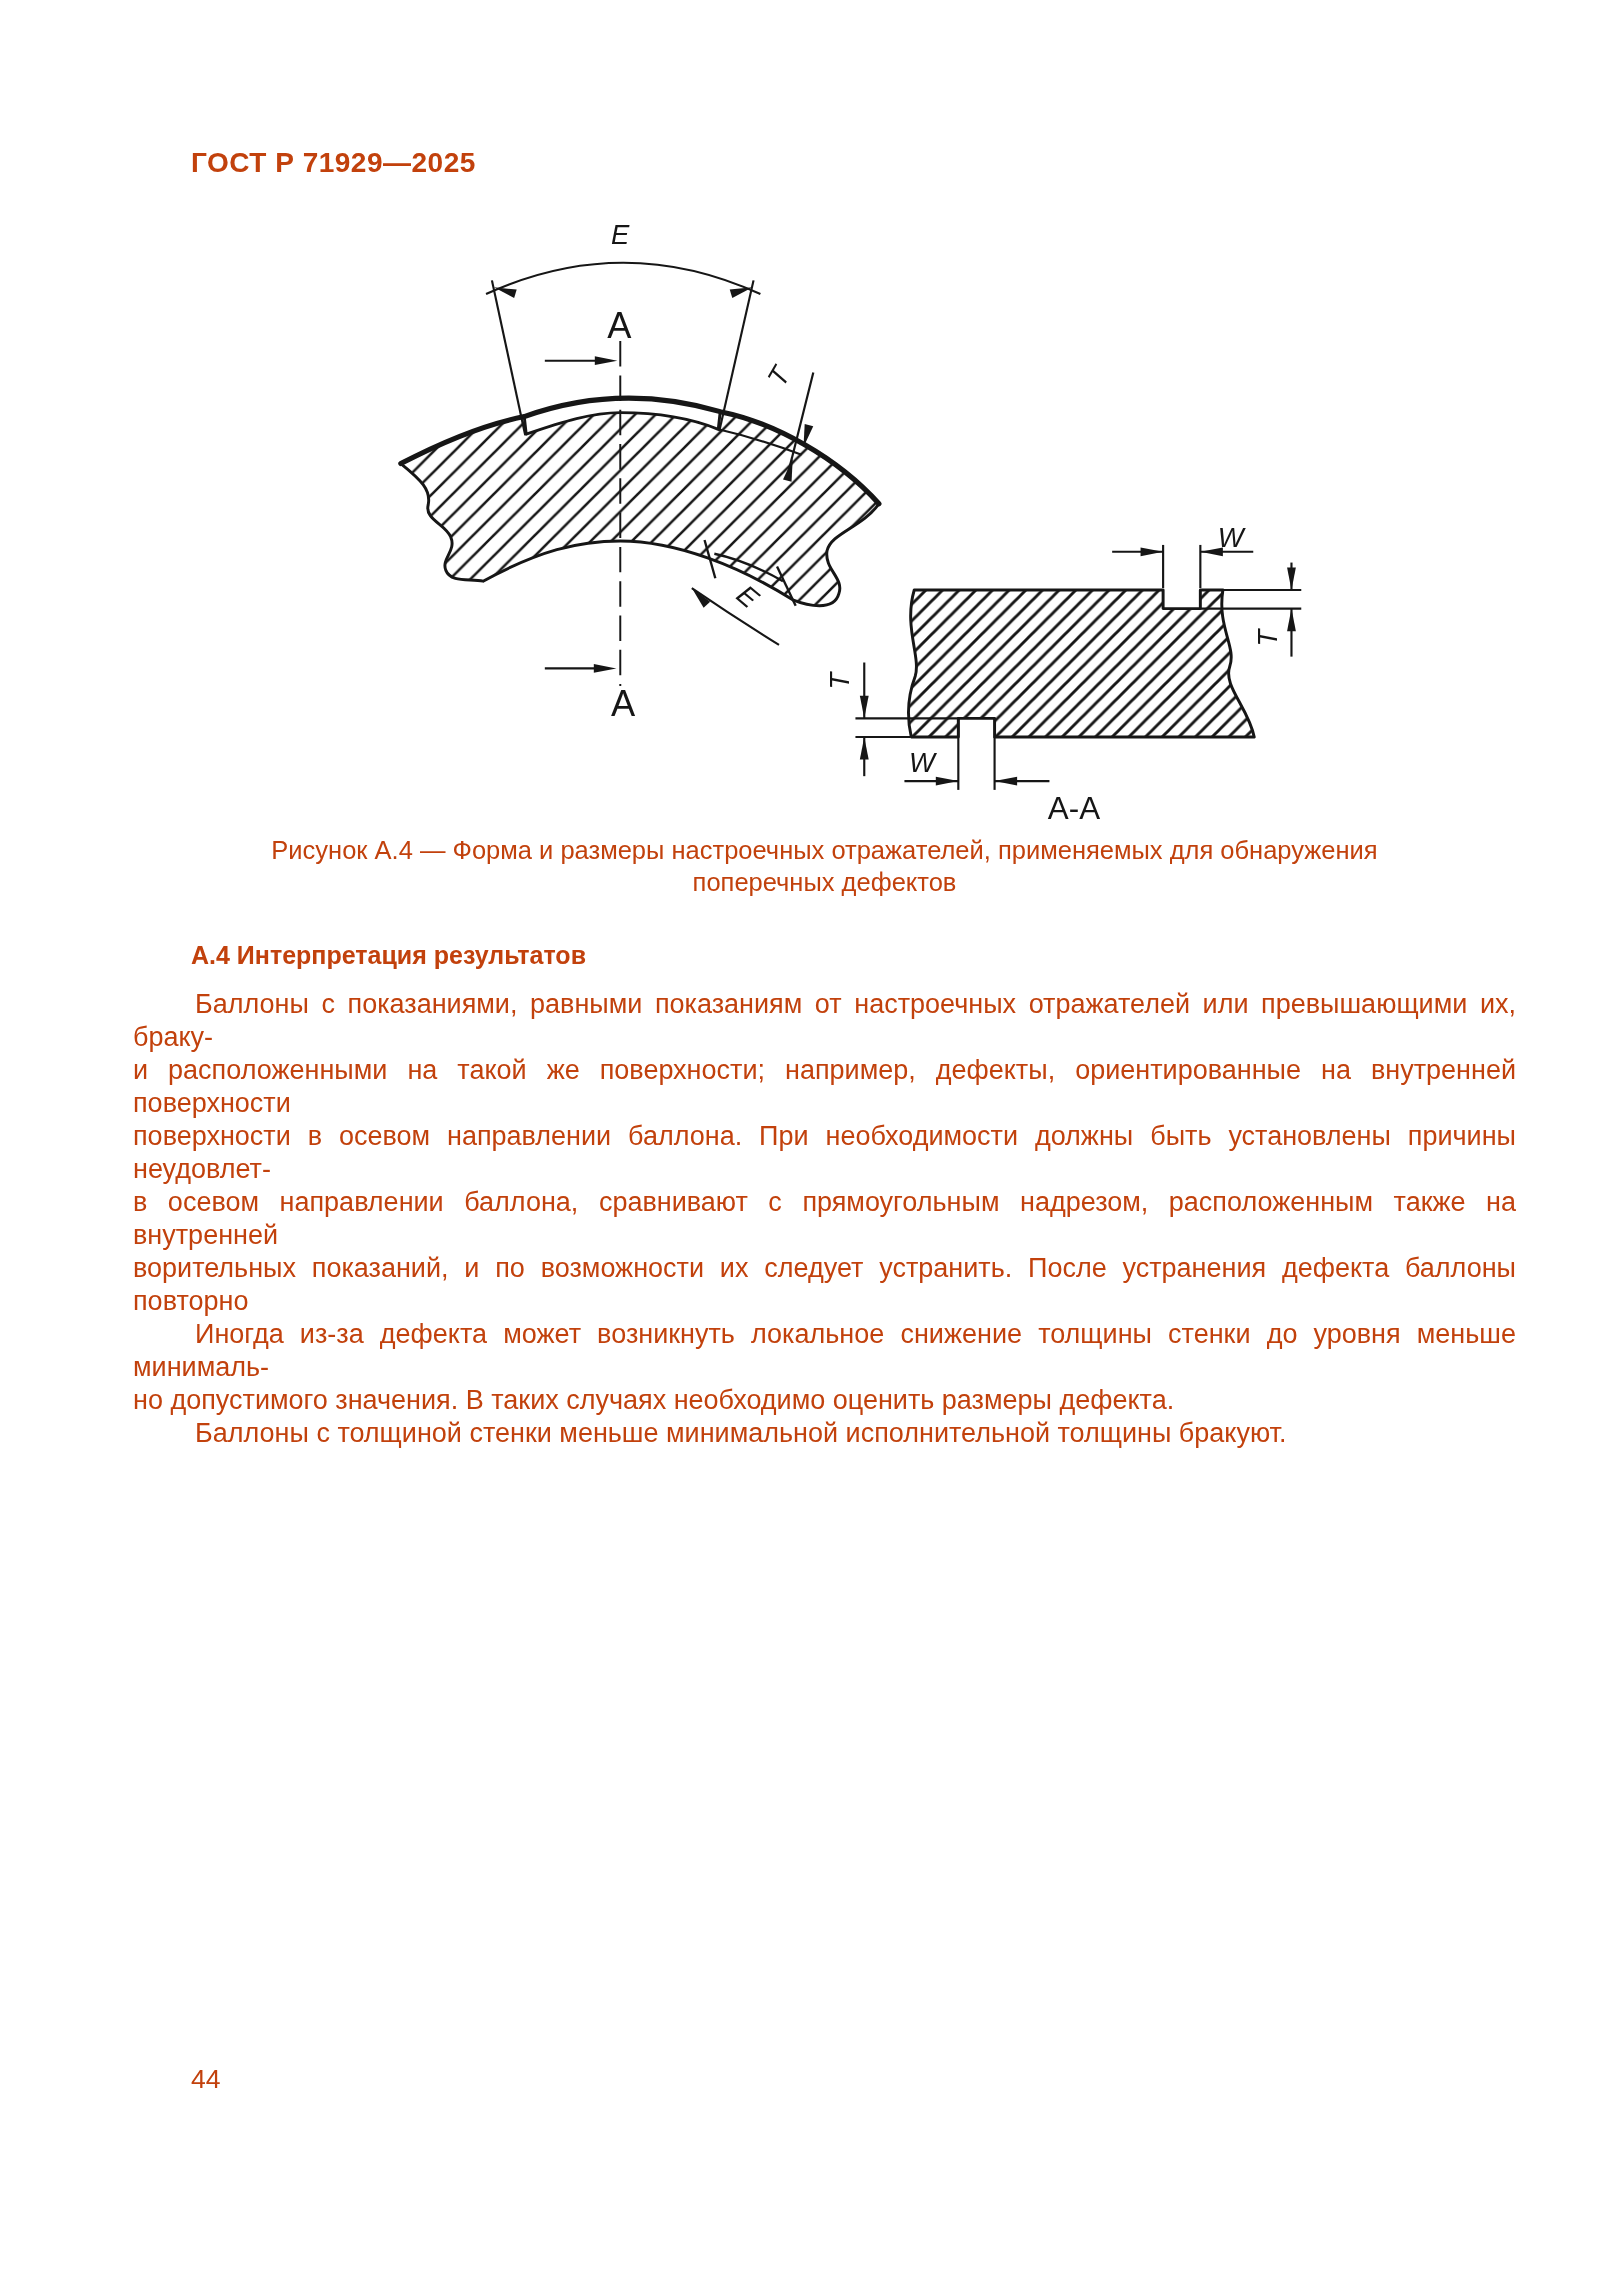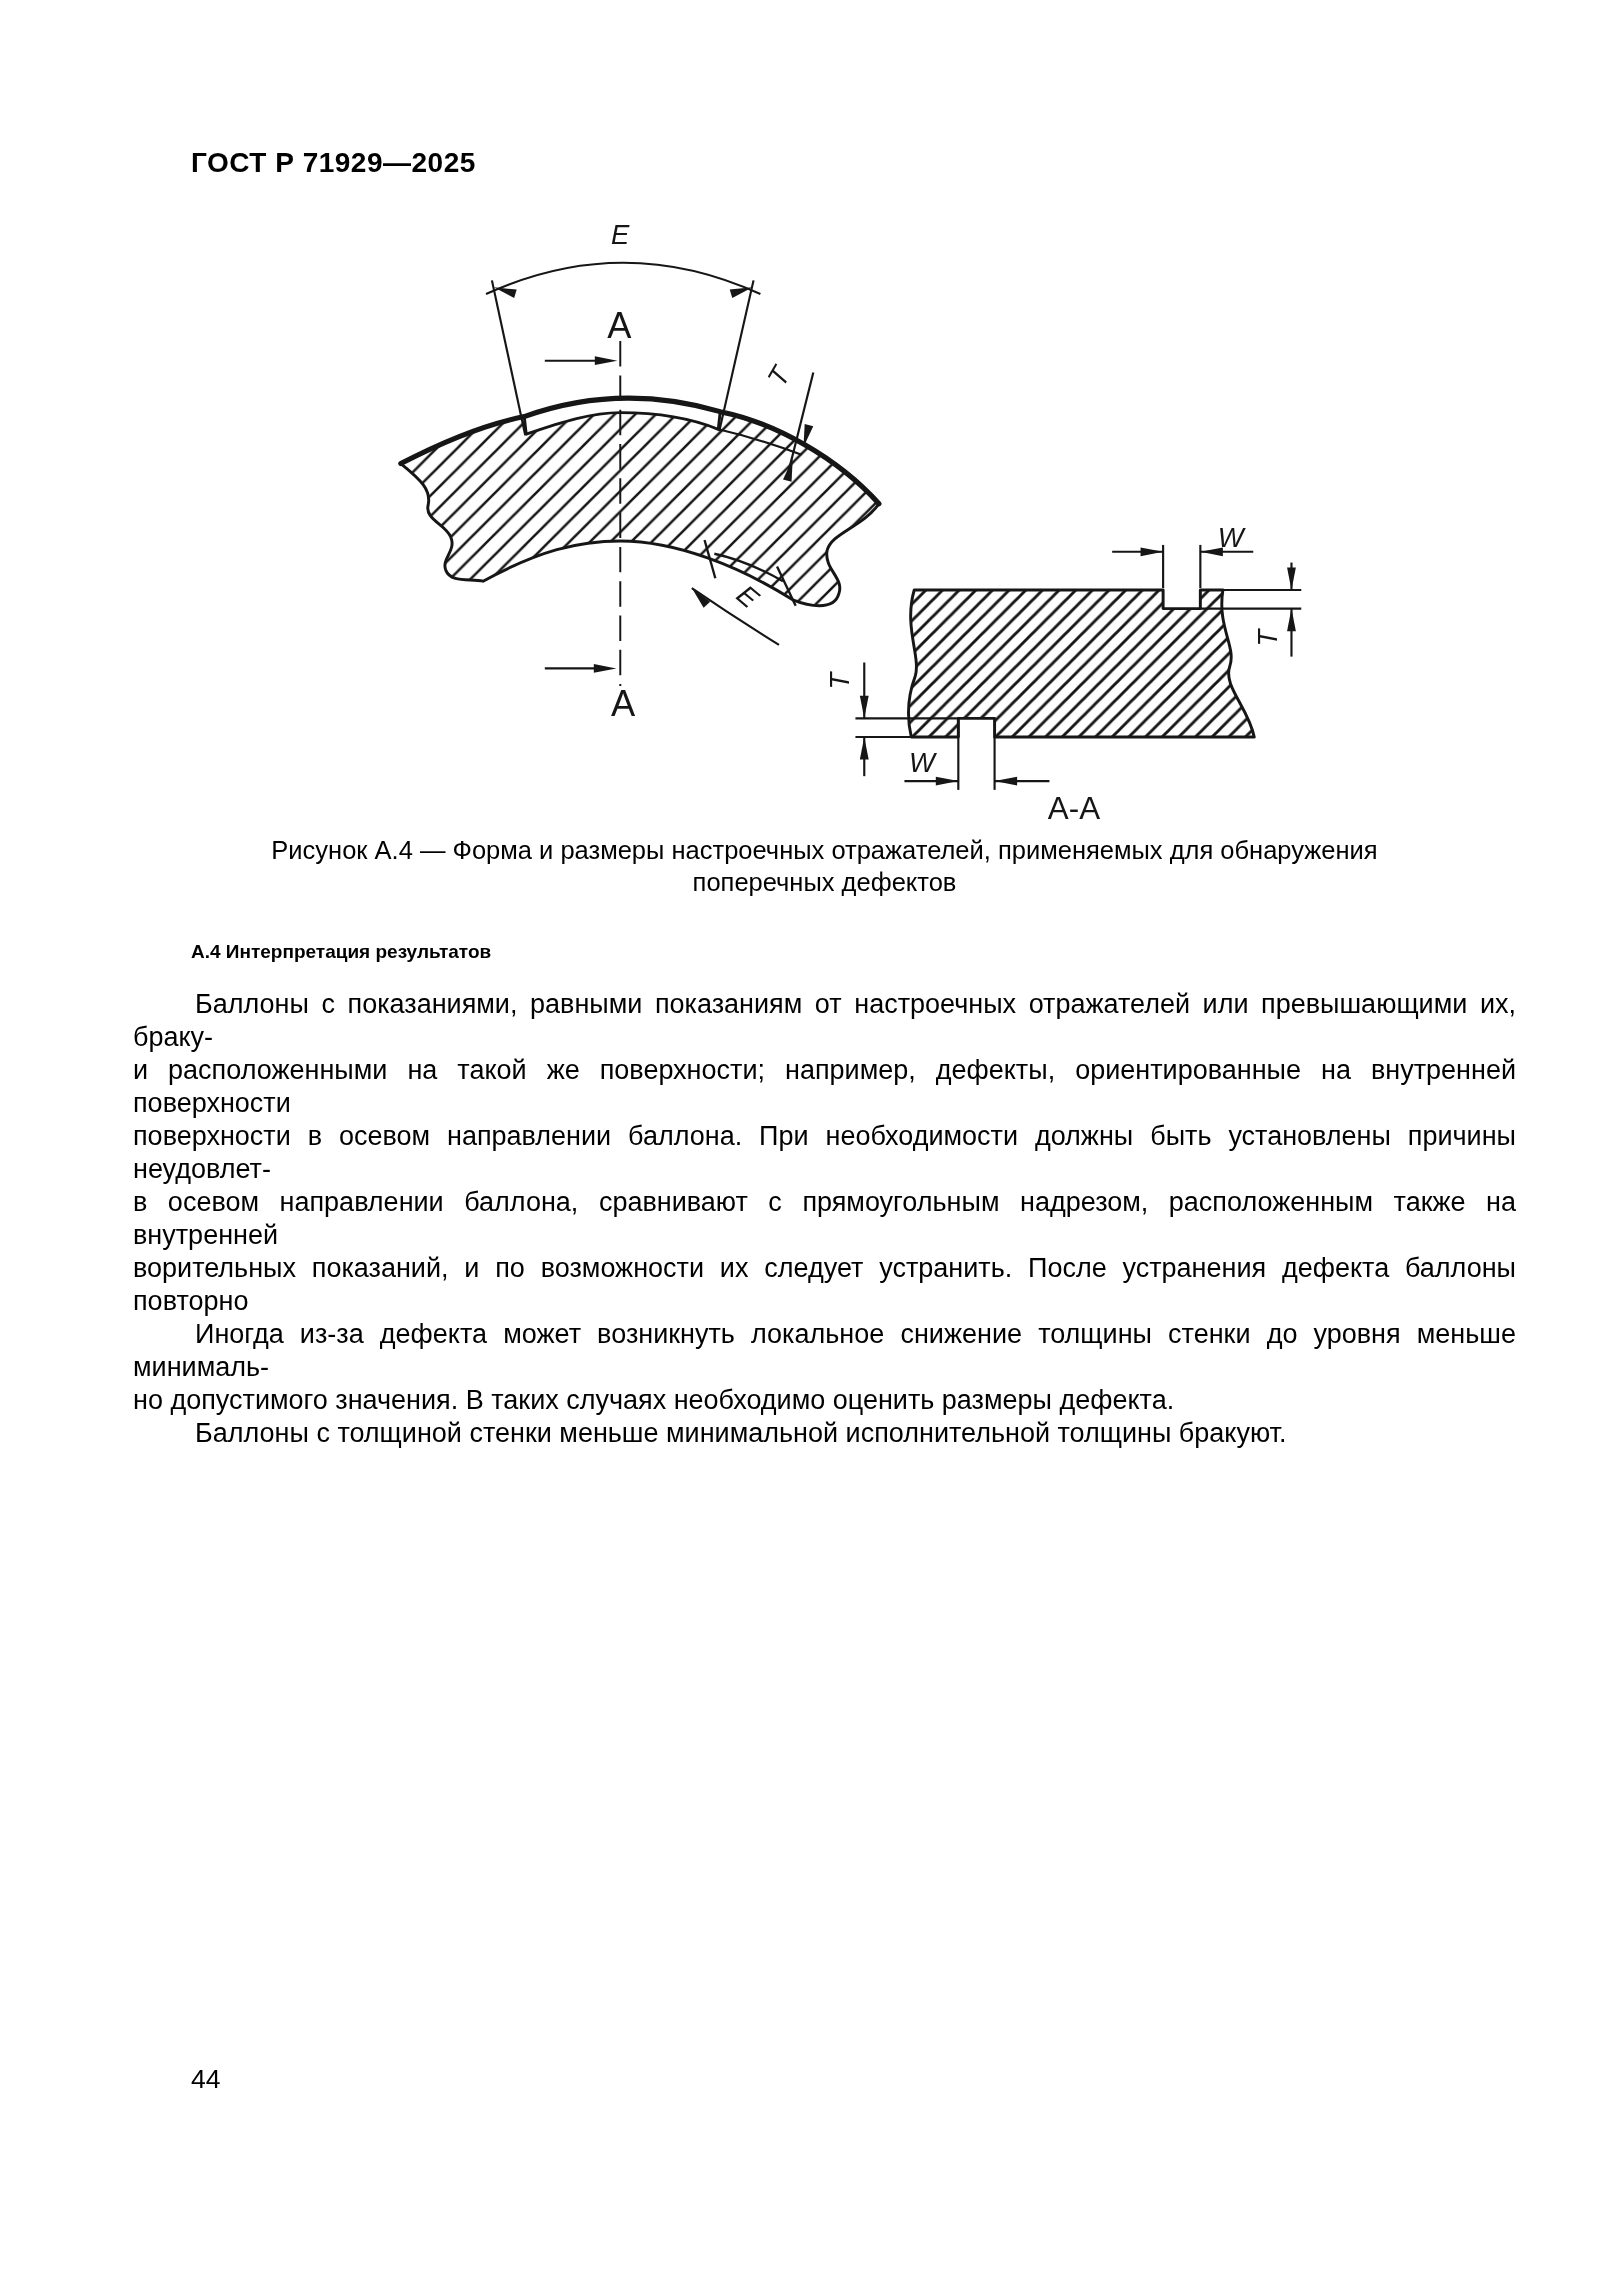--- a/index.html
+++ b/index.html
@@ -1,30 +1,30 @@
 <!DOCTYPE html>
 <html><head>
 <meta charset="utf-8">
 <style>
   html,body{margin:0;padding:0;background:#888;}
   #page{
     position:relative;width:1621px;height:2293px;background:#ffffff;
-    font-family:"Liberation Sans", sans-serif;color:#000000;overflow:hidden;
+    font-family:"Liberation Sans", sans-serif;color:#c2410c;overflow:hidden;
   }
   .abs{position:absolute;}
   #doc-header{
     left:191px;top:147px;font-size:28px;font-weight:bold;letter-spacing:0.5px;
   }
   #figure-svg{left:382px;top:201px;}
   #caption{
     left:133px;top:834px;width:1383px;text-align:center;
     font-size:25.5px;line-height:32px;
   }
   #section-heading{
-    left:191px;top:941px;font-size:19px;font-weight:bold;
+    left:191px;top:941px;font-size:25px;font-weight:bold;
   }
   #body-text{
     left:133px;top:988px;width:1383px;font-size:27px;line-height:33px;
   }
   .jline{text-align:justify;text-align-last:justify;white-space:normal;}
   .lline{text-align:left;}
   .indent{text-indent:62px;}
   #page-number{left:191px;top:2064px;font-size:26.5px;}
   svg text{fill:#161616;}
   .dimtxt{font-style:italic;font-size:28px;}

